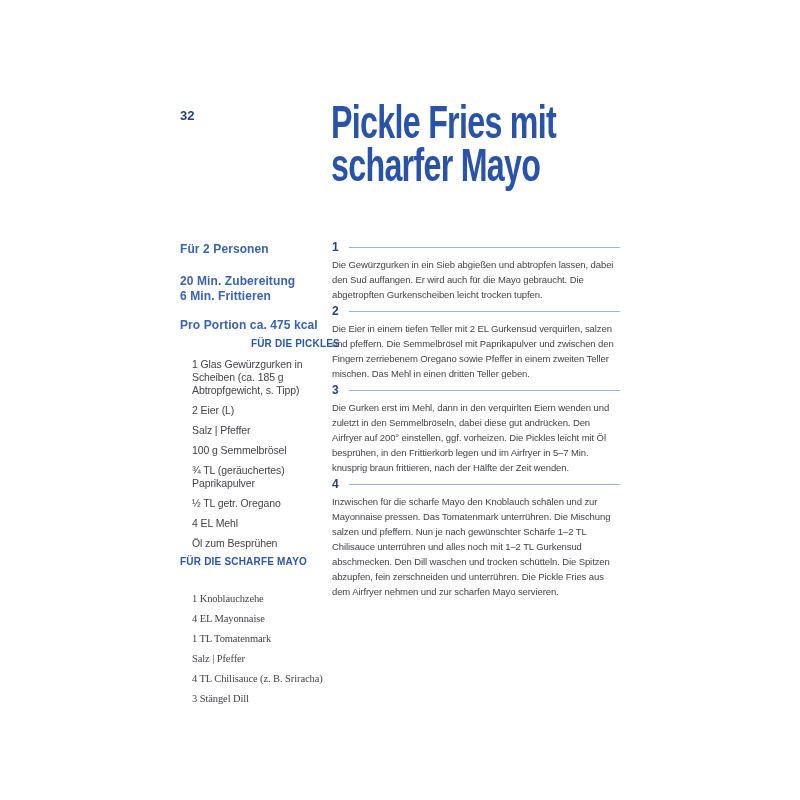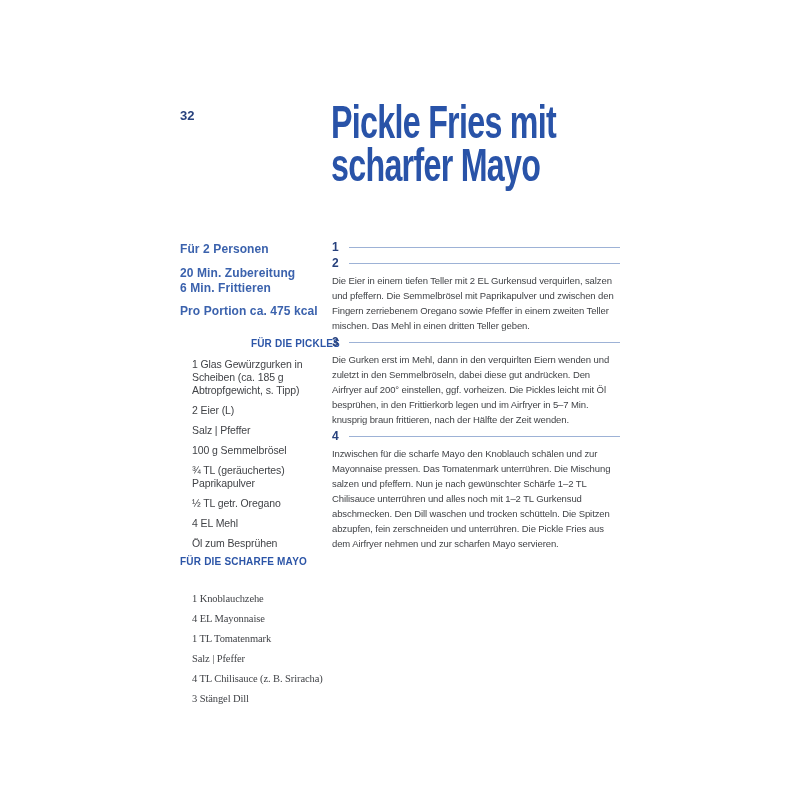--- a/index.html
+++ b/index.html
@@ -43,22 +43,22 @@
     width: 160px;
   }
   .meta {
     font-size: 12px;
     line-height: 15px;
     font-weight: bold;
     color: var(--meta-blue, #3b62ad);
     letter-spacing: 0.1px;
   }
   .meta-servings { top: 242px; }
-  .meta-times    { top: 266px; }
-  .meta-calories { top: 304px; }
+  .meta-times    { top: 274px; }
+  .meta-calories { top: 318px; }
   .meta span { display: block; }
   .ing-heading {
     font-size: 10px;
     font-weight: bold;
     letter-spacing: 0.2px;
     color: var(--heading-blue, #2c55a7);
     white-space: nowrap;
   }
   .heading-pickles { top: 338px; text-align: right; }
   .heading-mayo    { top: 556px; }
@@ -151,20 +151,21 @@
     <li>3 Stängel Dill</li>
   </ul>
 
   <div class="steps">
 
     <section class="step">
       <div class="step-header">
         <span class="step-number">1</span>
         <span class="step-rule"></span>
       </div>
+      <p class="step-text">Die Gewürzgurken in ein Sieb abgießen und abtropfen lassen, dabei den Sud auffangen. Er wird auch für die Mayo gebraucht. Die abgetropften Gurkenscheiben leicht trocken tupfen.</p>
     </section>
 
     <section class="step">
       <div class="step-header">
         <span class="step-number">2</span>
         <span class="step-rule"></span>
       </div>
       <p class="step-text">Die Eier in einem tiefen Teller mit 2 EL Gurkensud verquirlen, salzen und pfeffern. Die Semmelbrösel mit Paprikapulver und zwischen den Fingern zerriebenem Oregano sowie Pfeffer in einem zweiten Teller mischen. Das Mehl in einen dritten Teller geben.</p>
     </section>
 

